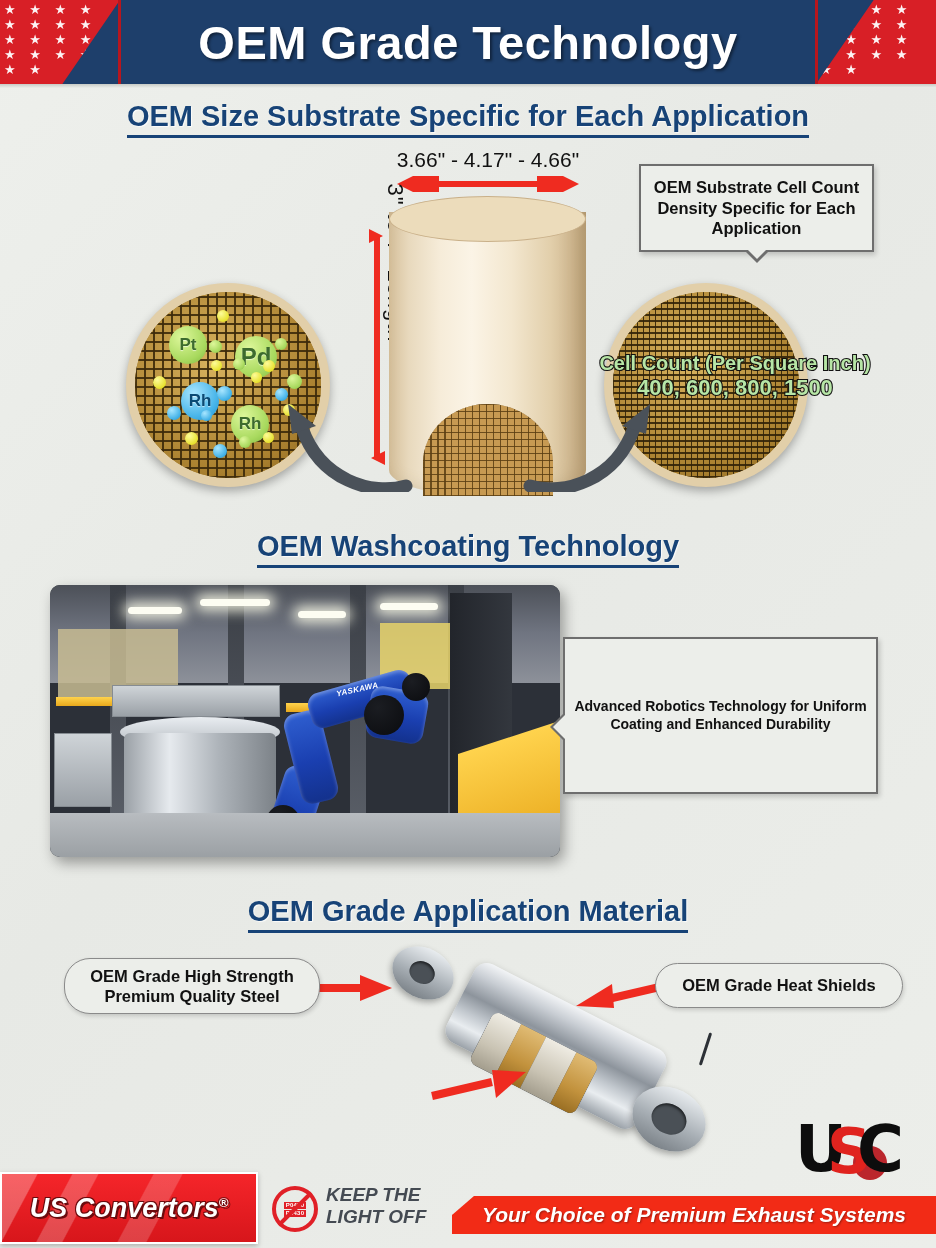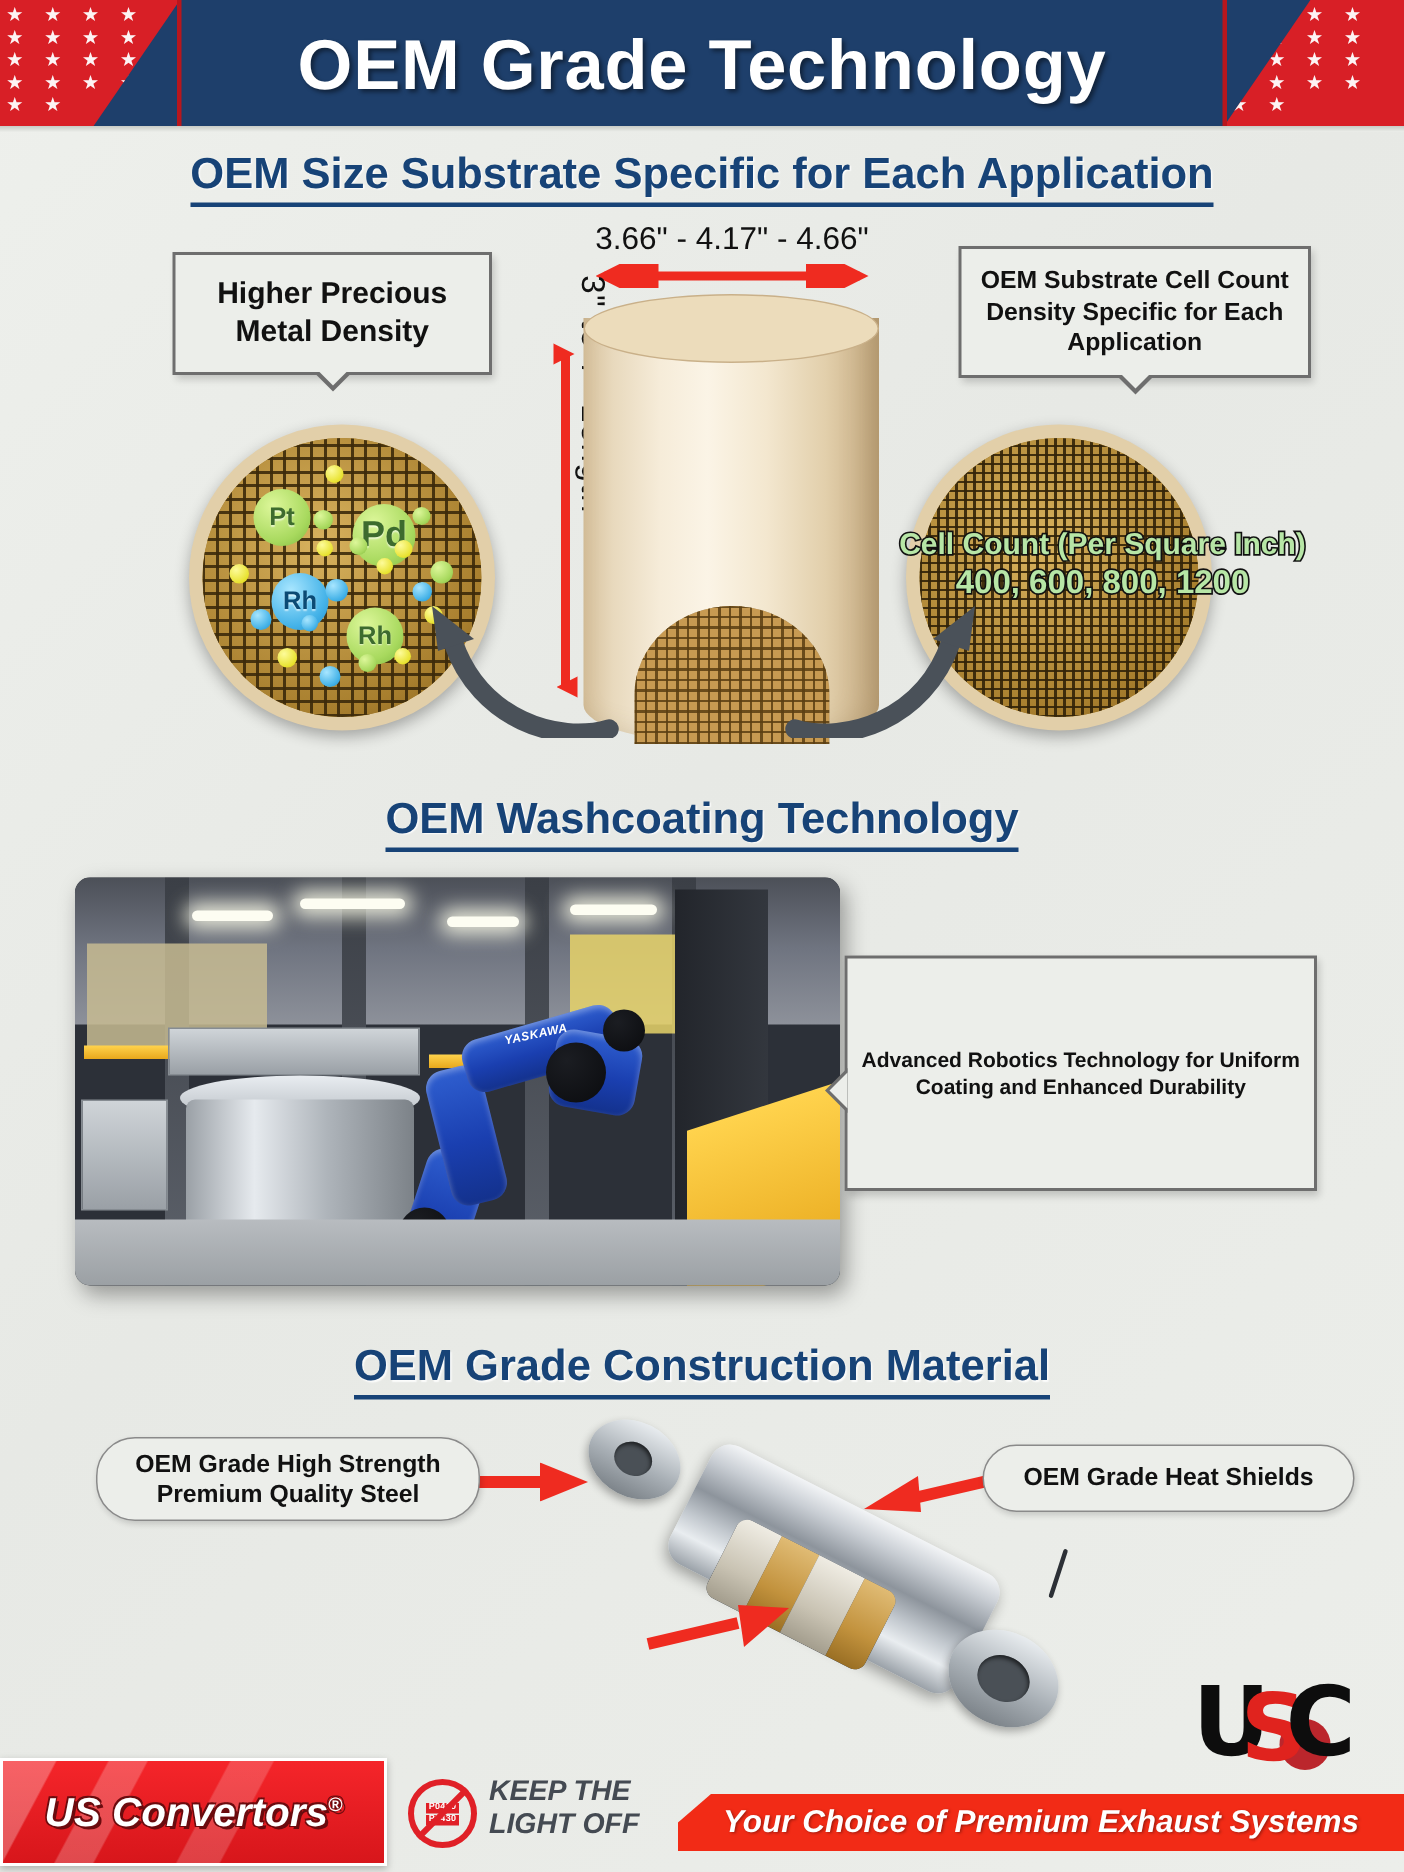--- a/index.html
+++ b/index.html
@@ -487,36 +487,32 @@
     <div class="particle p-yellow" style="left:128px;top:140px;width:11px;height:11px;"></div>
     <div class="particle p-blue" style="left:78px;top:152px;width:14px;height:14px;"></div>
   </div>
 
   <div class="mag-circle" id="mag-right">
     <div class="mag-grid fine"></div>
   </div>
 
   <div class="cellcount-label">
     <span class="l1">Cell Count (Per Square Inch)</span>
-    <span class="l2">400, 600, 800, 1200</span>
+    <span class="l2">400, 600, 800, 1500</span>
   </div>
 
   <svg class="curved-arrow" id="curve-left" viewBox="0 0 130 92">
     <path d="M120 86 C 86 96, 34 80, 16 28" stroke="#4a5159" stroke-width="13" fill="none" stroke-linecap="round"></path>
     <polygon points="2,4 30,26 6,34" fill="#4a5159"></polygon>
   </svg>
   <svg class="curved-arrow" id="curve-right" viewBox="0 0 132 92">
     <path d="M10 86 C 44 96, 96 80, 114 28" stroke="#4a5159" stroke-width="13" fill="none" stroke-linecap="round"></path>
     <polygon points="130,4 102,26 126,34" fill="#4a5159"></polygon>
   </svg>
 
-  <div class="callout" id="callout-precious">
-    <span>Higher Precious Metal Density</span>
-    <span class="tail-down"></span>
-  </div>
   <div class="callout" id="callout-cellcount">
     <span>OEM Substrate Cell Count Density Specific for Each Application</span>
     <span class="tail-down"></span>
   </div>
 
   <div class="section-heading" id="heading-2">
     <span class="txt">OEM Washcoating Technology</span>
   </div>
 
   <div class="photo">
@@ -551,21 +547,21 @@
       <div class="floor"></div>
     </div>
   </div>
 
   <div class="callout" id="callout-robotics">
     <span>Advanced Robotics Technology for Uniform Coating and Enhanced Durability</span>
     <span class="tail-left"></span>
   </div>
 
   <div class="section-heading" id="heading-3">
-    <span class="txt">OEM Grade Construction Material</span>
+    <span class="txt">OEM Grade Application Material</span>
   </div>
 
   <div class="converter">
     <div class="flange" style="left:8px;top:2px;width:64px;height:50px;transform:rotate(27deg);">
       <div class="flange-hole" style="left:18px;top:14px;width:26px;height:22px;"></div>
     </div>
     <div class="conv-shell"></div>
     <div class="conv-cut">
       <div class="mat-band" style="left:0;width:30px;"></div>
       <div class="sub-band" style="left:30px;width:28px;"></div>

